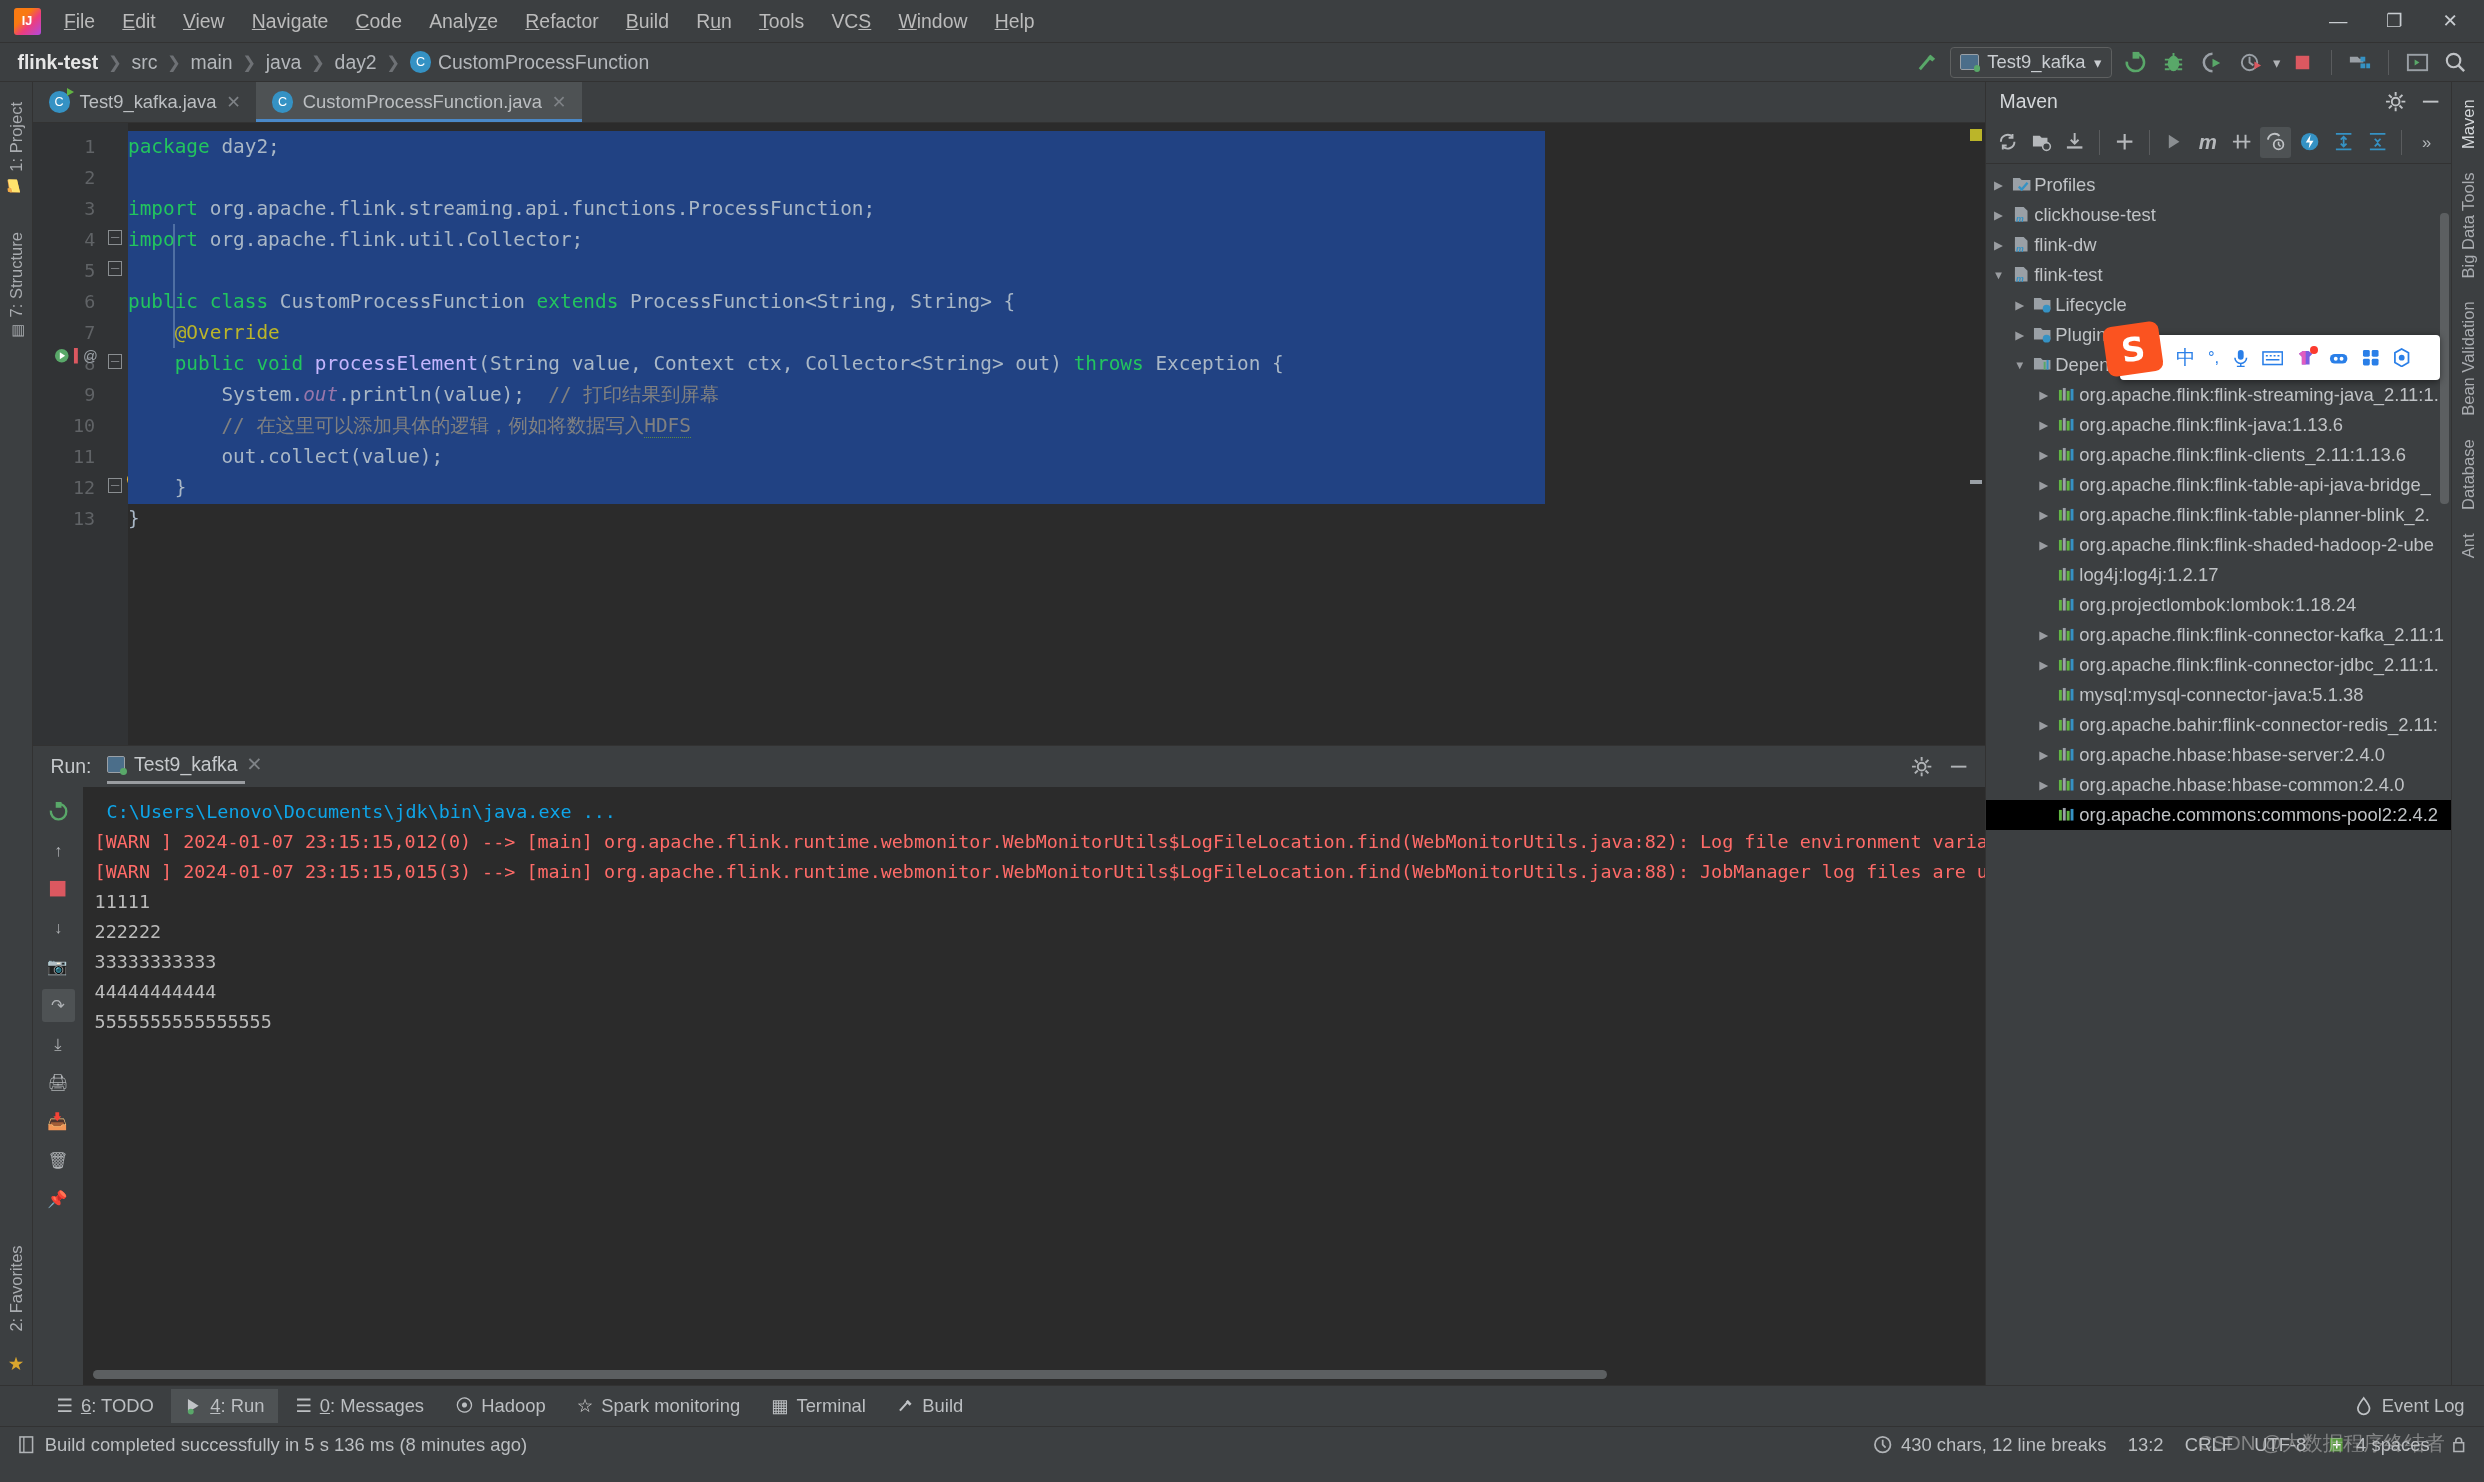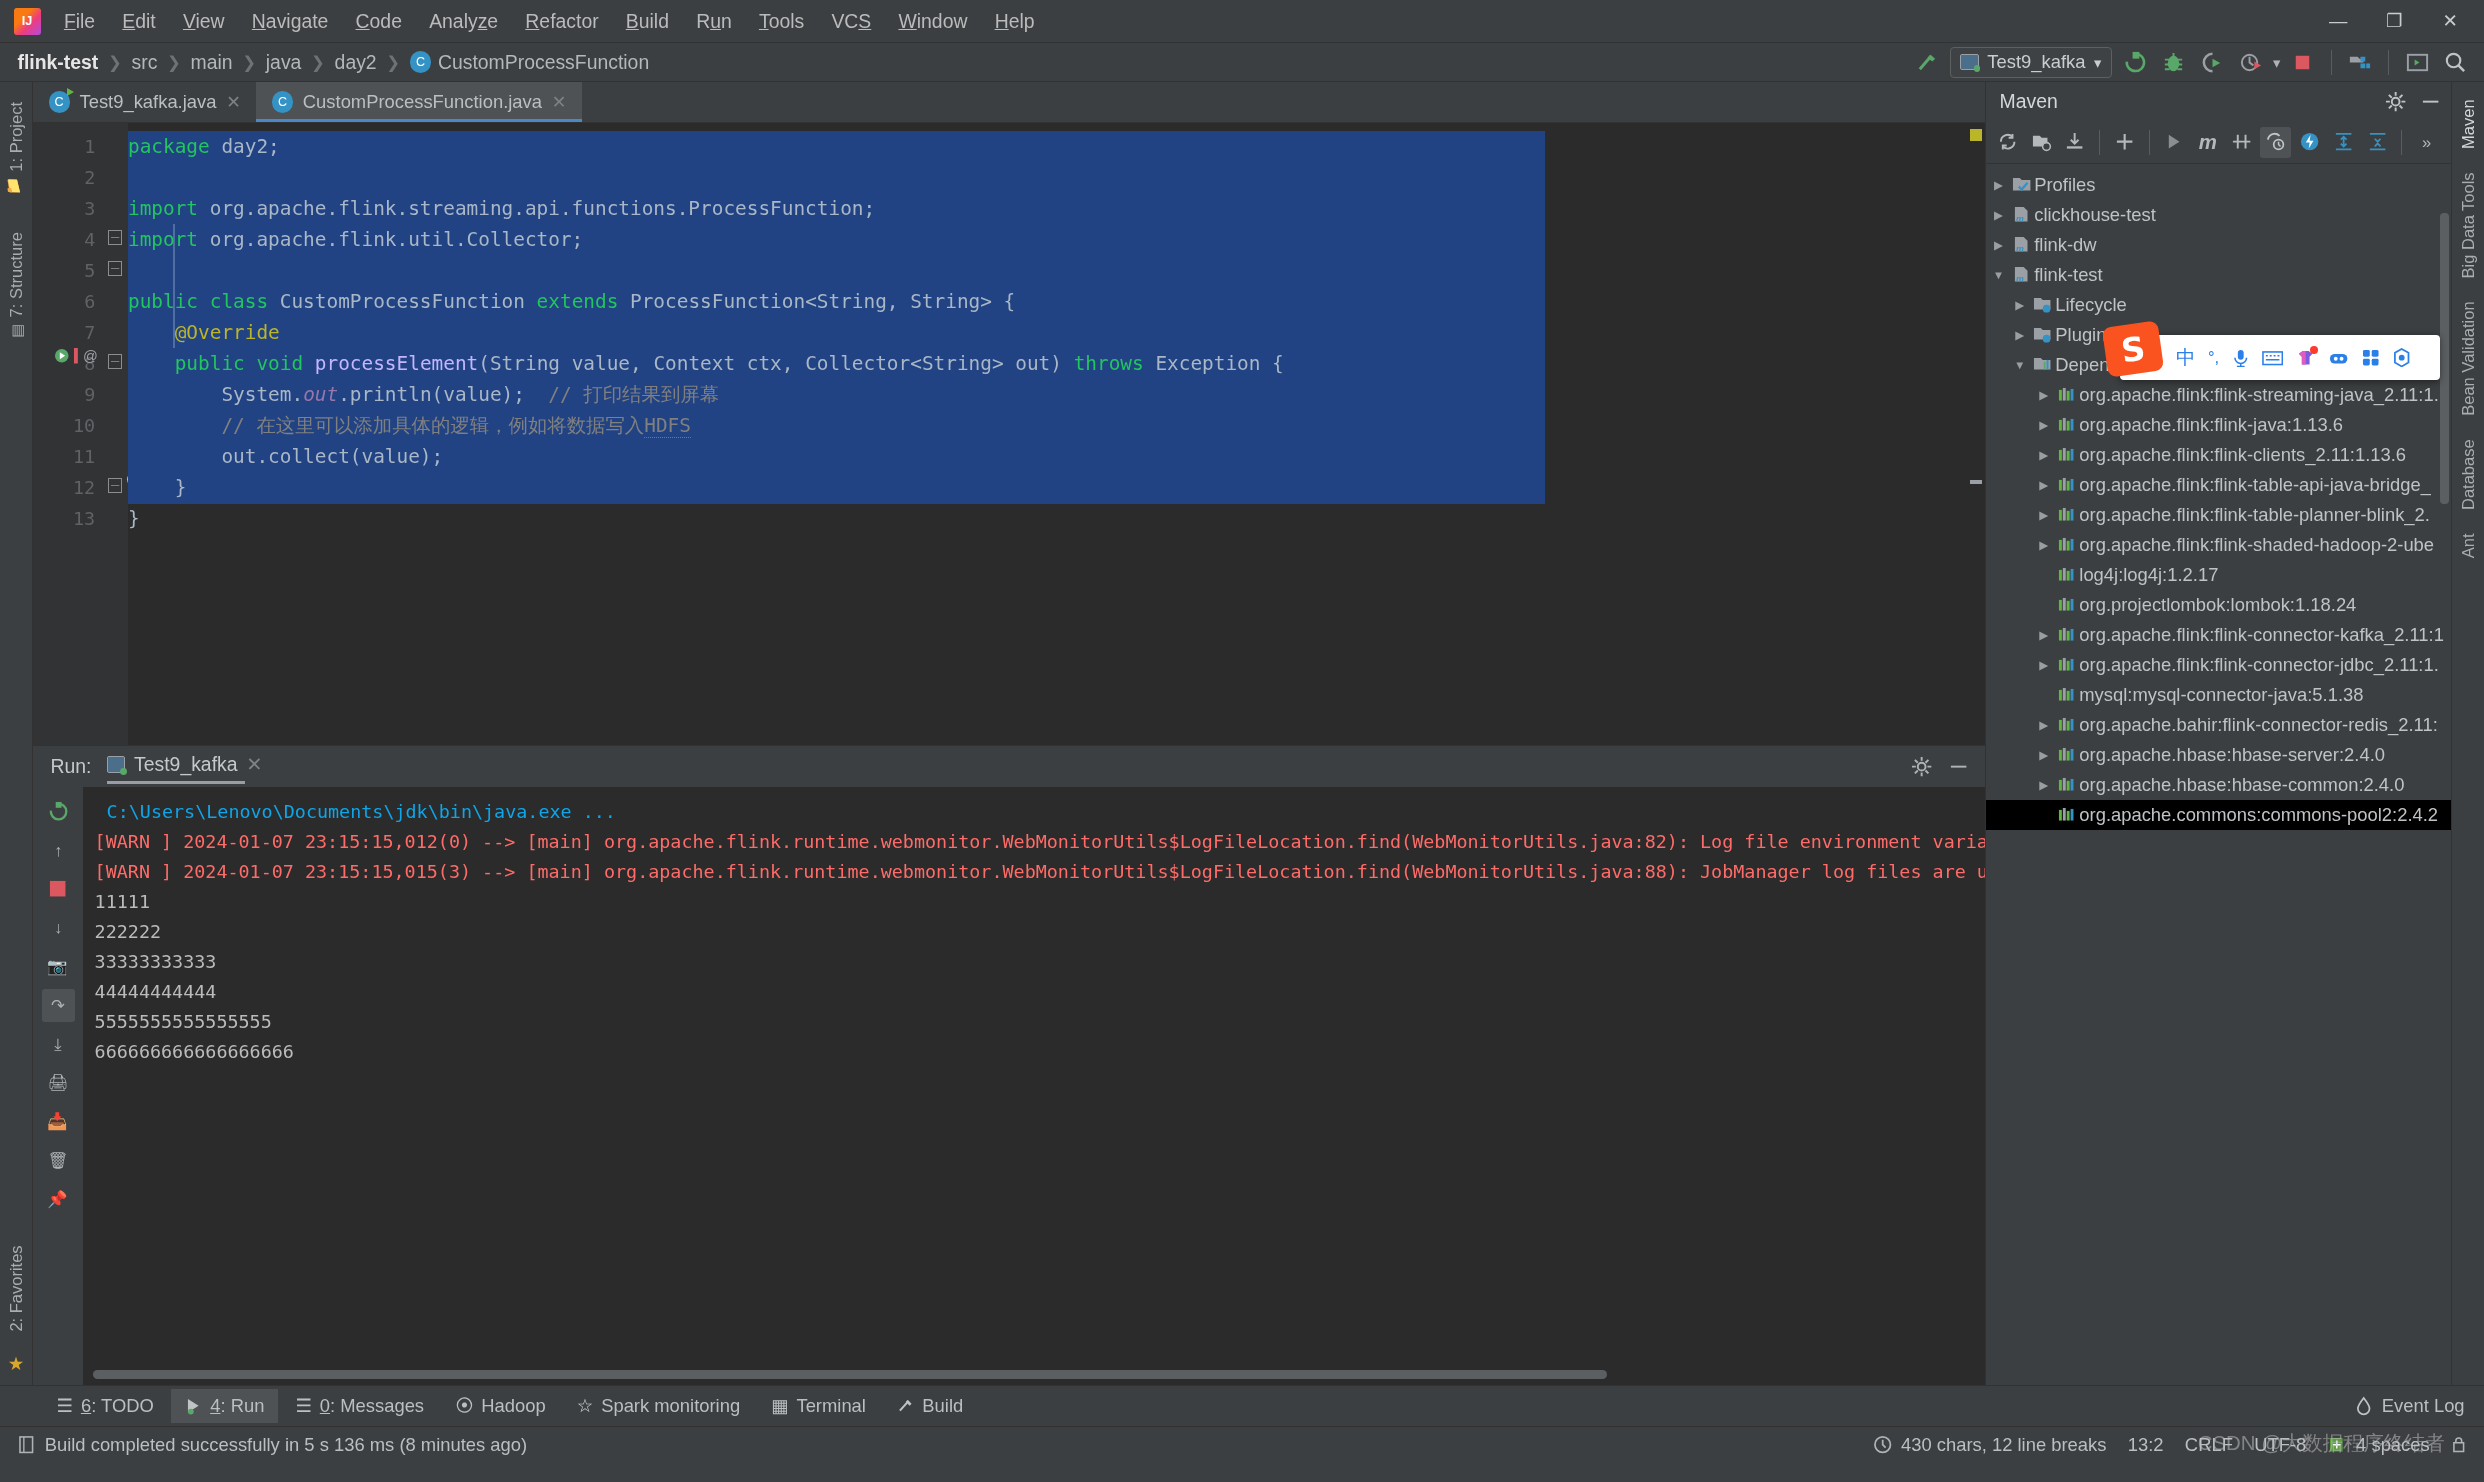--- a/index.html
+++ b/index.html
@@ -491,21 +491,20 @@
             </div>
             <div class="console">
               <div class="path">C:\Users\Lenovo\Documents\jdk\bin\java.exe ...</div>
               <div class="warn" style="white-space:nowrap">[WARN ] 2024-01-07 23:15:15,012(0) --&gt; [main] org.apache.flink.runtime.webmonitor.WebMonitorUtils$LogFileLocation.find(WebMonitorUtils.java:82): Log file environment variable 'log.file' is not set.</div>
               <div class="warn" style="white-space:nowrap">[WARN ] 2024-01-07 23:15:15,015(3) --&gt; [main] org.apache.flink.runtime.webmonitor.WebMonitorUtils$LogFileLocation.find(WebMonitorUtils.java:88): JobManager log files are unavailable in the web dashbo</div>
               <div>11111</div>
               <div>222222</div>
               <div>33333333333</div>
               <div>44444444444</div>
               <div>5555555555555555</div>
-              <div>666666666666666666</div>
               <div class="hscroll"></div>
             </div>
           </div>
         </div>
       </div>
     </div>
 
     <div class="maven-panel">
       <div class="mv-head">
         <span>Maven</span>

